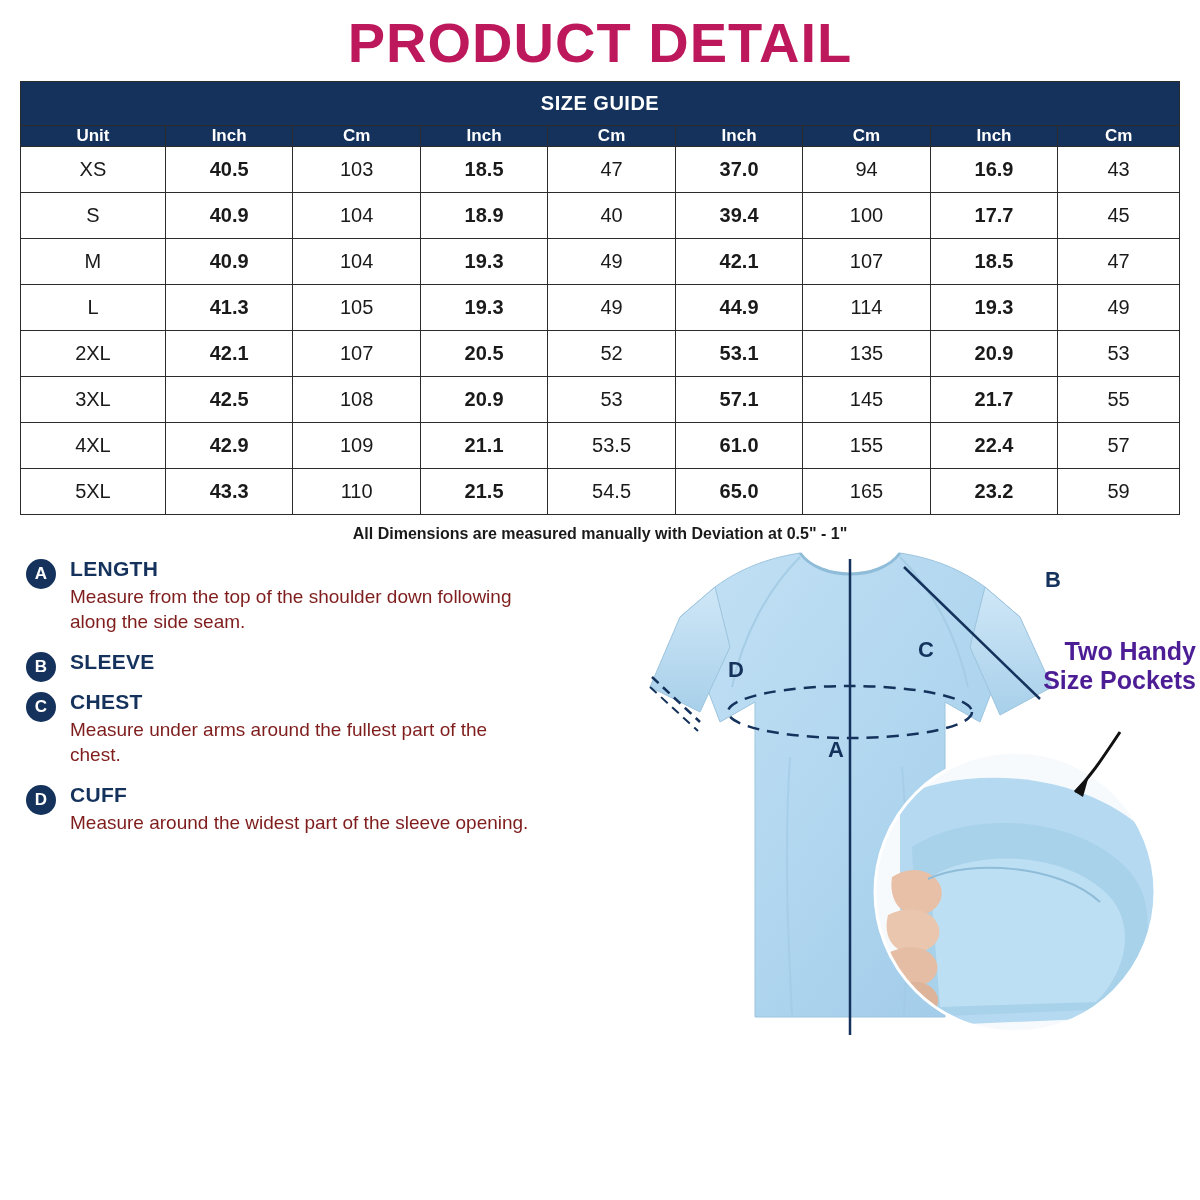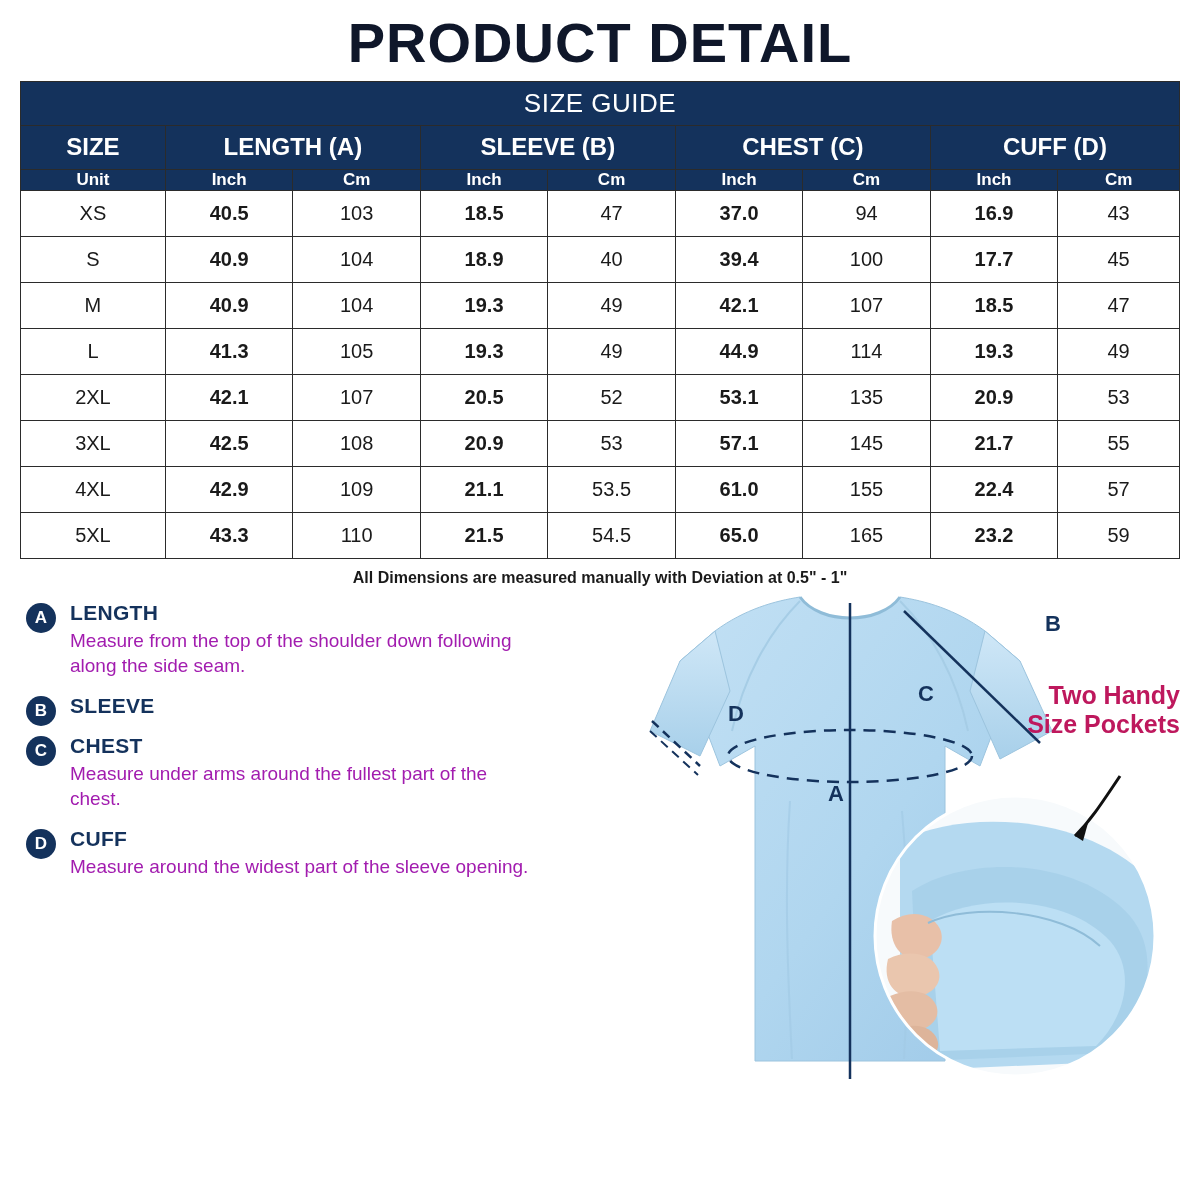--- a/index.html
+++ b/index.html
@@ -12,42 +12,42 @@
     overflow: hidden;
   }
   .page { position: relative; width: 1200px; height: 1200px; }
 
   
   .title {
     text-align: center;
     font-size: 56px;
     font-weight: bold;
     letter-spacing: 1px;
-    color: #0f172a;
+    color: #be185d;
     padding-top: 14px;
     line-height: 1.05;
   }
 
   
   .table-wrap { padding: 8px 20px 0 20px; }
   table.size-guide {
     width: 100%;
     border-collapse: collapse;
     table-layout: fixed;
   }
   table.size-guide td, table.size-guide th {
     border: 1px solid #2b2b2b;
     text-align: center;
     padding: 0;
   }
   .sg-title {
     background: #14325c;
     color: #fff;
-    font-size: 26px;
-    font-weight: normal;
+    font-size: 20px;
+    font-weight: bold;
     height: 44px;
     letter-spacing: 0.5px;
   }
   .sg-head {
     background: #14325c;
     color: #fff;
     font-size: 24px;
     font-weight: bold;
     height: 44px;
   }
@@ -97,39 +97,39 @@
   }
   .legend-title {
     font-size: 21px;
     font-weight: bold;
     color: #14325c;
     letter-spacing: 0.3px;
     margin-bottom: 3px;
   }
   .legend-desc {
     font-size: 19px;
-    color: #a21caf;
+    color: #7f1d1d;
     line-height: 1.32;
   }
 
   .figure {
     position: absolute;
     left: 500px;
     top: 0px;
     width: 700px;
     height: 490px;
   }
   .pockets-label {
     position: absolute;
-    right: 20px;
+    right: 4px;
     top: 90px;
     text-align: right;
     font-size: 25px;
     font-weight: bold;
-    color: #be185d;
+    color: #4c1d95;
     line-height: 1.15;
   }
 </style>
 </head>
 <body>
 
 <div class="page">
 
   <div class="title">PRODUCT DETAIL</div>
 
@@ -142,27 +142,20 @@
         <col style="width:11%">
           <col style="width:11%">
           <col style="width:11%">
         <col style="width:11%">
           <col style="width:11%">
           <col style="width:10.5%">
       </colgroup>
       <tbody>
         <tr>
           <td class="sg-title" colspan="9">SIZE GUIDE</td>
-        </tr>
-        <tr>
-          <td class="sg-head" rowspan="1">SIZE</td>
-          <td class="sg-head" colspan="2">LENGTH (A)</td>
-          <td class="sg-head" colspan="2">SLEEVE (B)</td>
-          <td class="sg-head" colspan="2">CHEST (C)</td>
-          <td class="sg-head" colspan="2">CUFF (D)</td>
         </tr>
         <tr>
             <td class="sg-sub">Unit</td>
           <td class="sg-sub">Inch</td>
           <td class="sg-sub">Cm</td>
           <td class="sg-sub">Inch</td>
           <td class="sg-sub">Cm</td>
           <td class="sg-sub">Inch</td>
           <td class="sg-sub">Cm</td>
           <td class="sg-sub">Inch</td>

